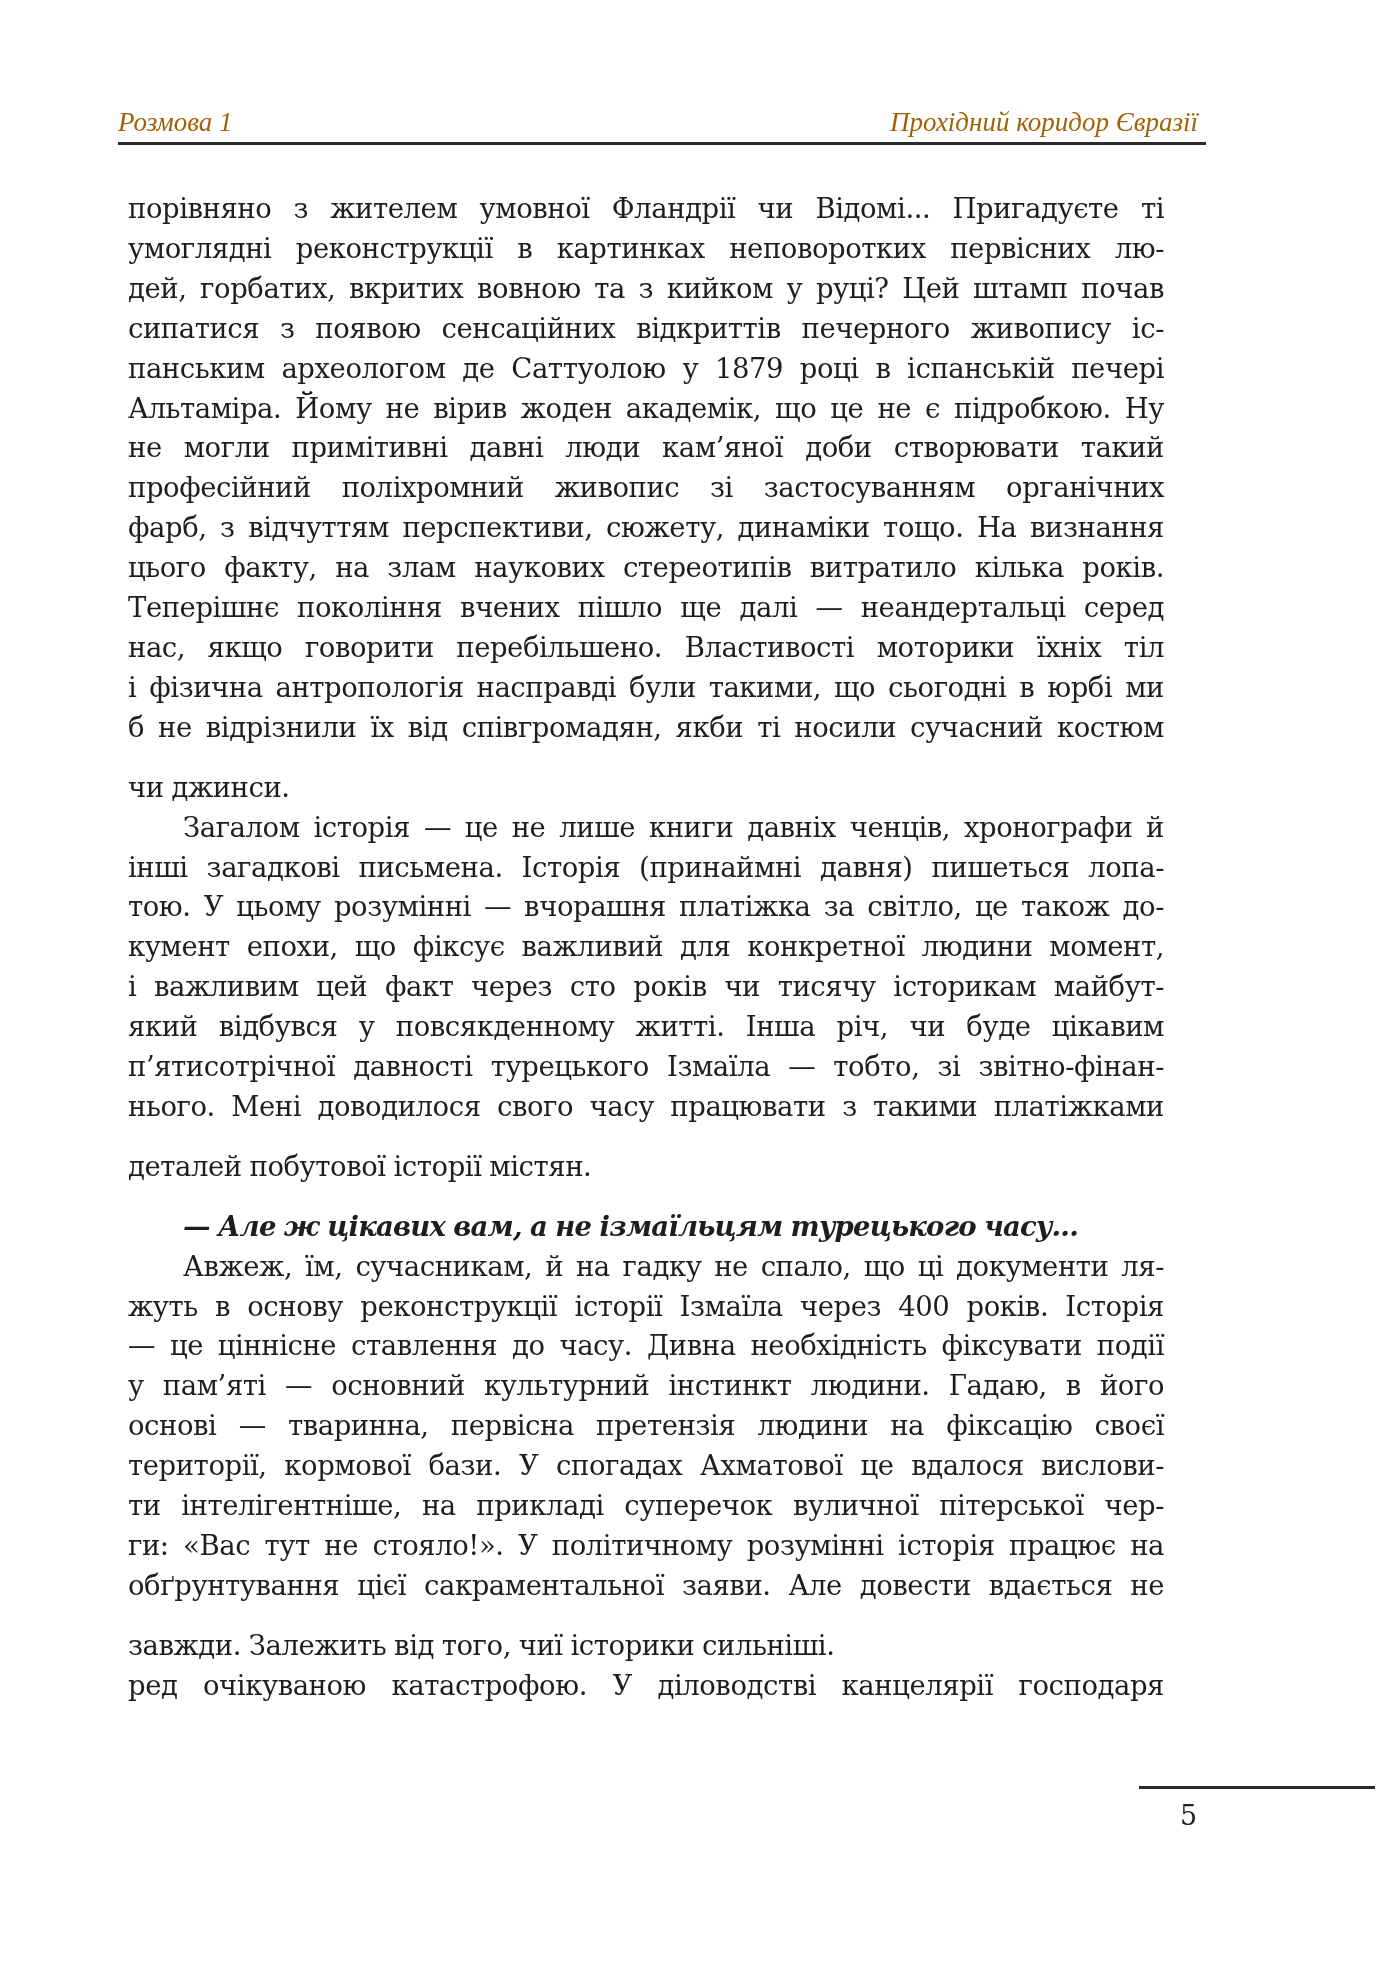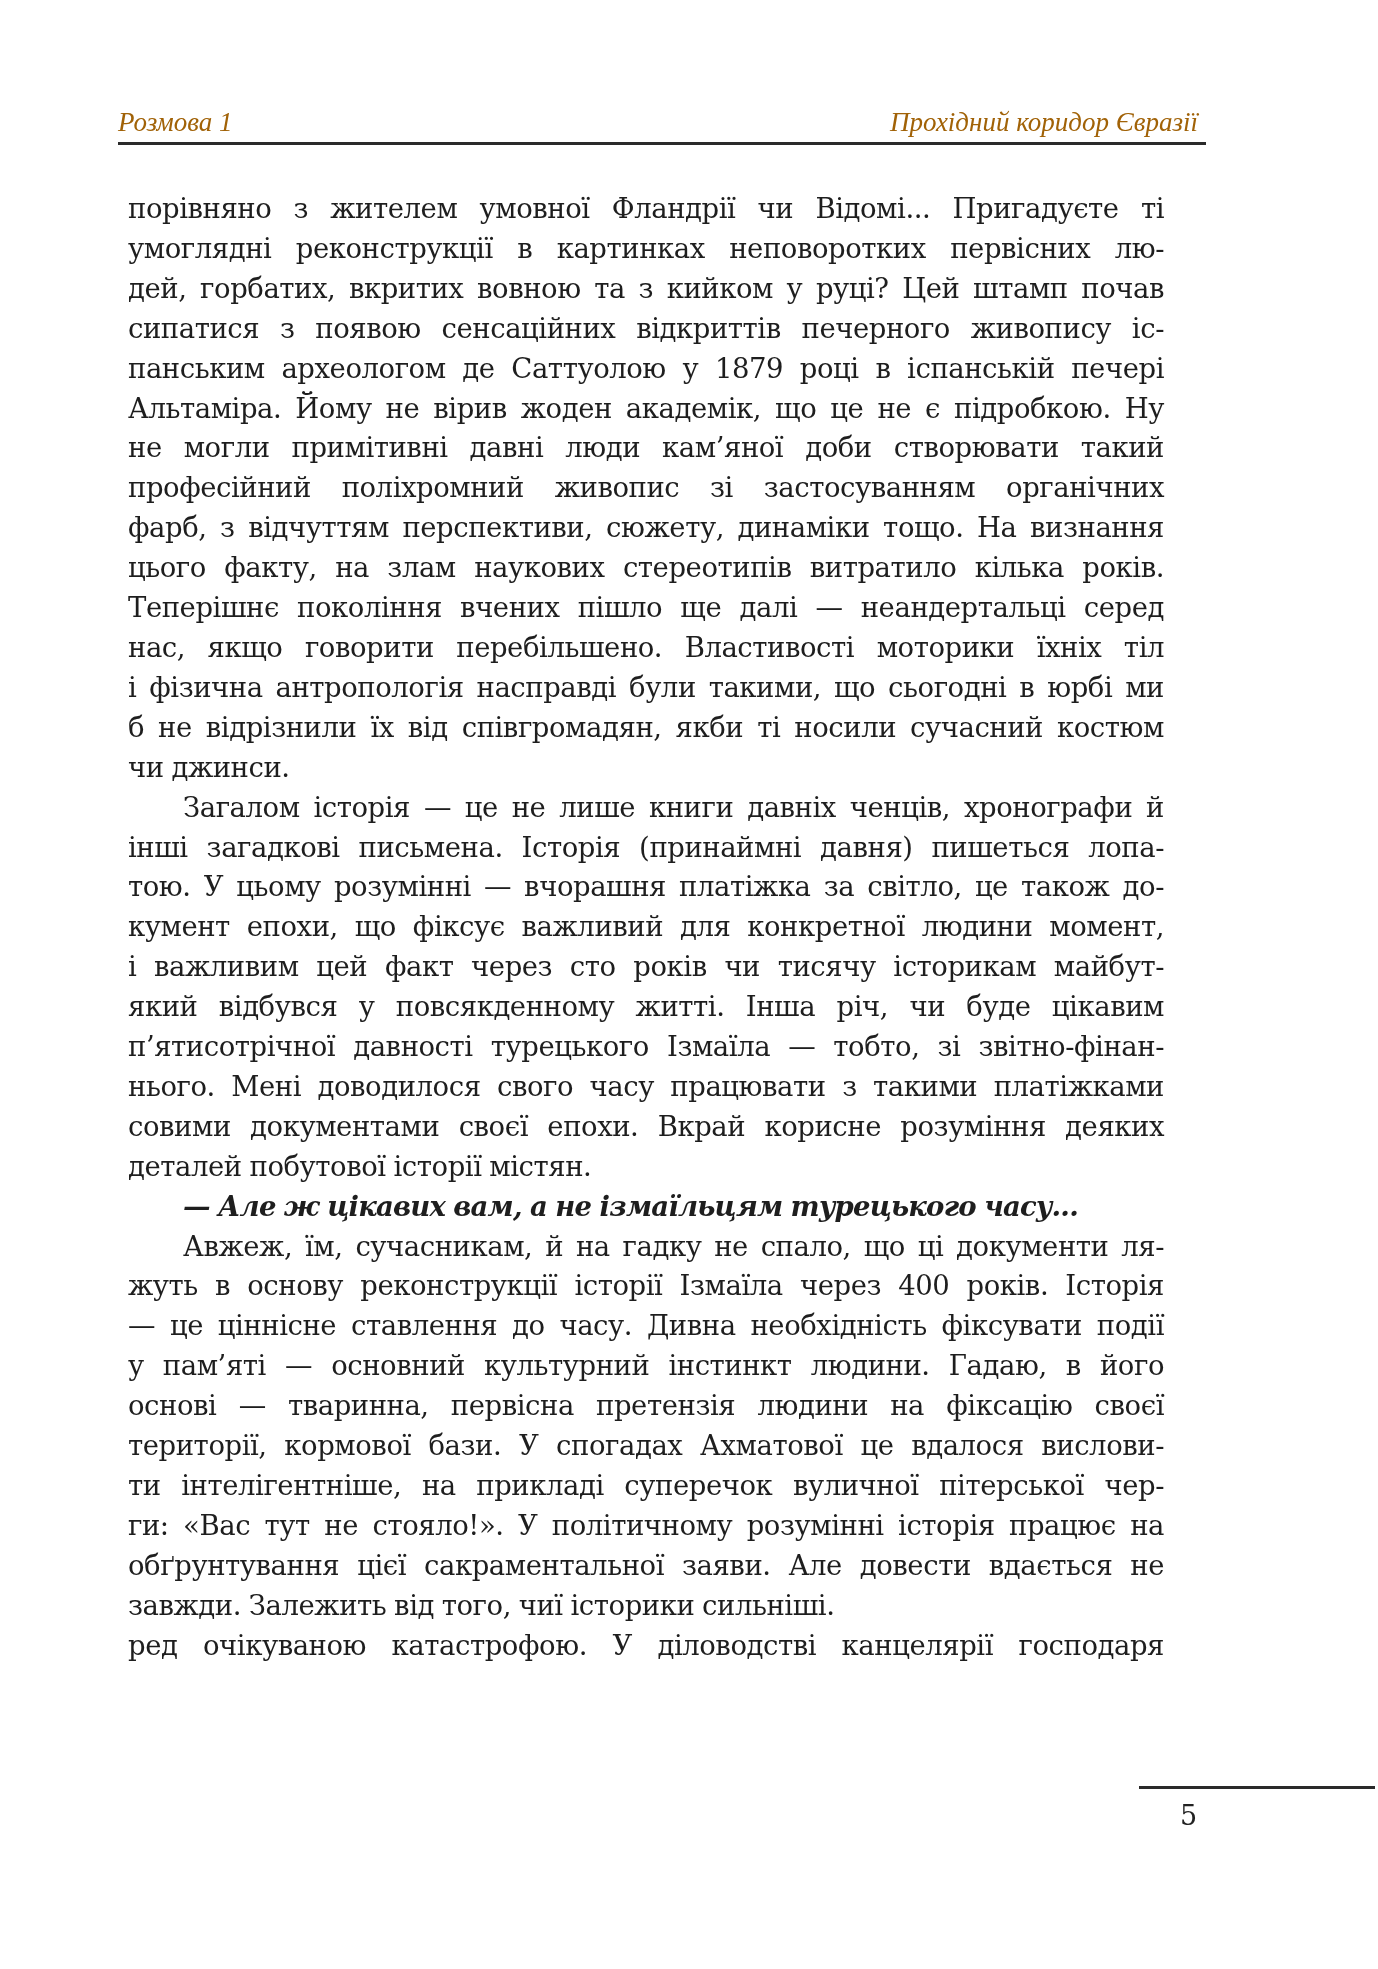--- a/index.html
+++ b/index.html
@@ -13,21 +13,21 @@
   .head-rule {
     position: absolute; left: 118px; top: 142px; width: 1088px; height: 3px; background: #2a2a2a;
   }
   .body-text {
     position: absolute; left: 128px; top: 189px; width: 1036px;
     font-family: "DejaVu Serif", serif; font-size: 27.5px; line-height: 39.9px;
     text-align: justify; letter-spacing: -0.45px; word-spacing: -0.5px;
     hyphens: manual;
   }
   .line { display: block; text-align: justify; text-align-last: justify; white-space: nowrap; overflow: visible; }
-  .line.last { text-align-last: left; }
+  .line.last { text-align-last: left; margin-top: 20px; }
   .line.ind { padding-left: 55px; }
   .line.q { font-weight: bold; font-style: italic; letter-spacing: -0.8px; }
   .foot-rule {
     position: absolute; left: 1139px; top: 1786px; width: 236px; height: 3px; background: #2a2a2a;
   }
   .page-number {
     position: absolute; left: 1180px; top: 1800px;
     font-family: "DejaVu Serif", serif; font-size: 27px; color: #222;
   }
 </style>
@@ -57,21 +57,20 @@
   <span class="line">б не відрізнили їх від співгромадян, якби ті носили сучасний костюм</span>
   <span class="line last">чи джинси.</span>
   <span class="line ind">Загалом історія — це не лише книги давніх ченців, хронографи й</span>
   <span class="line">інші загадкові письмена. Історія (принаймні давня) пишеться лопа-</span>
   <span class="line">тою. У цьому розумінні — вчорашня платіжка за світло, це також до-</span>
   <span class="line">кумент епохи, що фіксує важливий для конкретної людини момент,</span>
   <span class="line">і важливим цей факт через сто років чи тисячу історикам майбут-</span>
   <span class="line">який відбувся у повсякденному житті. Інша річ, чи буде цікавим</span>
   <span class="line">п’ятисотрічної давності турецького Ізмаїла — тобто, зі звітно-фінан-</span>
   <span class="line">нього. Мені доводилося свого часу працювати з такими платіжками</span>
-  <span class="line">совими документами своєї епохи. Вкрай корисне розуміння деяких</span>
   <span class="line last">деталей побутової історії містян.</span>
   <span class="line ind q last">— Але ж цікавих вам, а не ізмаїльцям турецького часу...</span>
   <span class="line ind">Авжеж, їм, сучасникам, й на гадку не спало, що ці документи ля-</span>
   <span class="line">жуть в основу реконструкції історії Ізмаїла через 400 років. Історія</span>
   <span class="line">— це ціннісне ставлення до часу. Дивна необхідність фіксувати події</span>
   <span class="line">у пам’яті — основний культурний інстинкт людини. Гадаю, в його</span>
   <span class="line">основі — тваринна, первісна претензія людини на фіксацію своєї</span>
   <span class="line">території, кормової бази. У спогадах Ахматової це вдалося вислови-</span>
   <span class="line">ти інтелігентніше, на прикладі суперечок вуличної пітерської чер-</span>
   <span class="line">ги: «Вас тут не стояло!». У політичному розумінні історія працює на</span>

